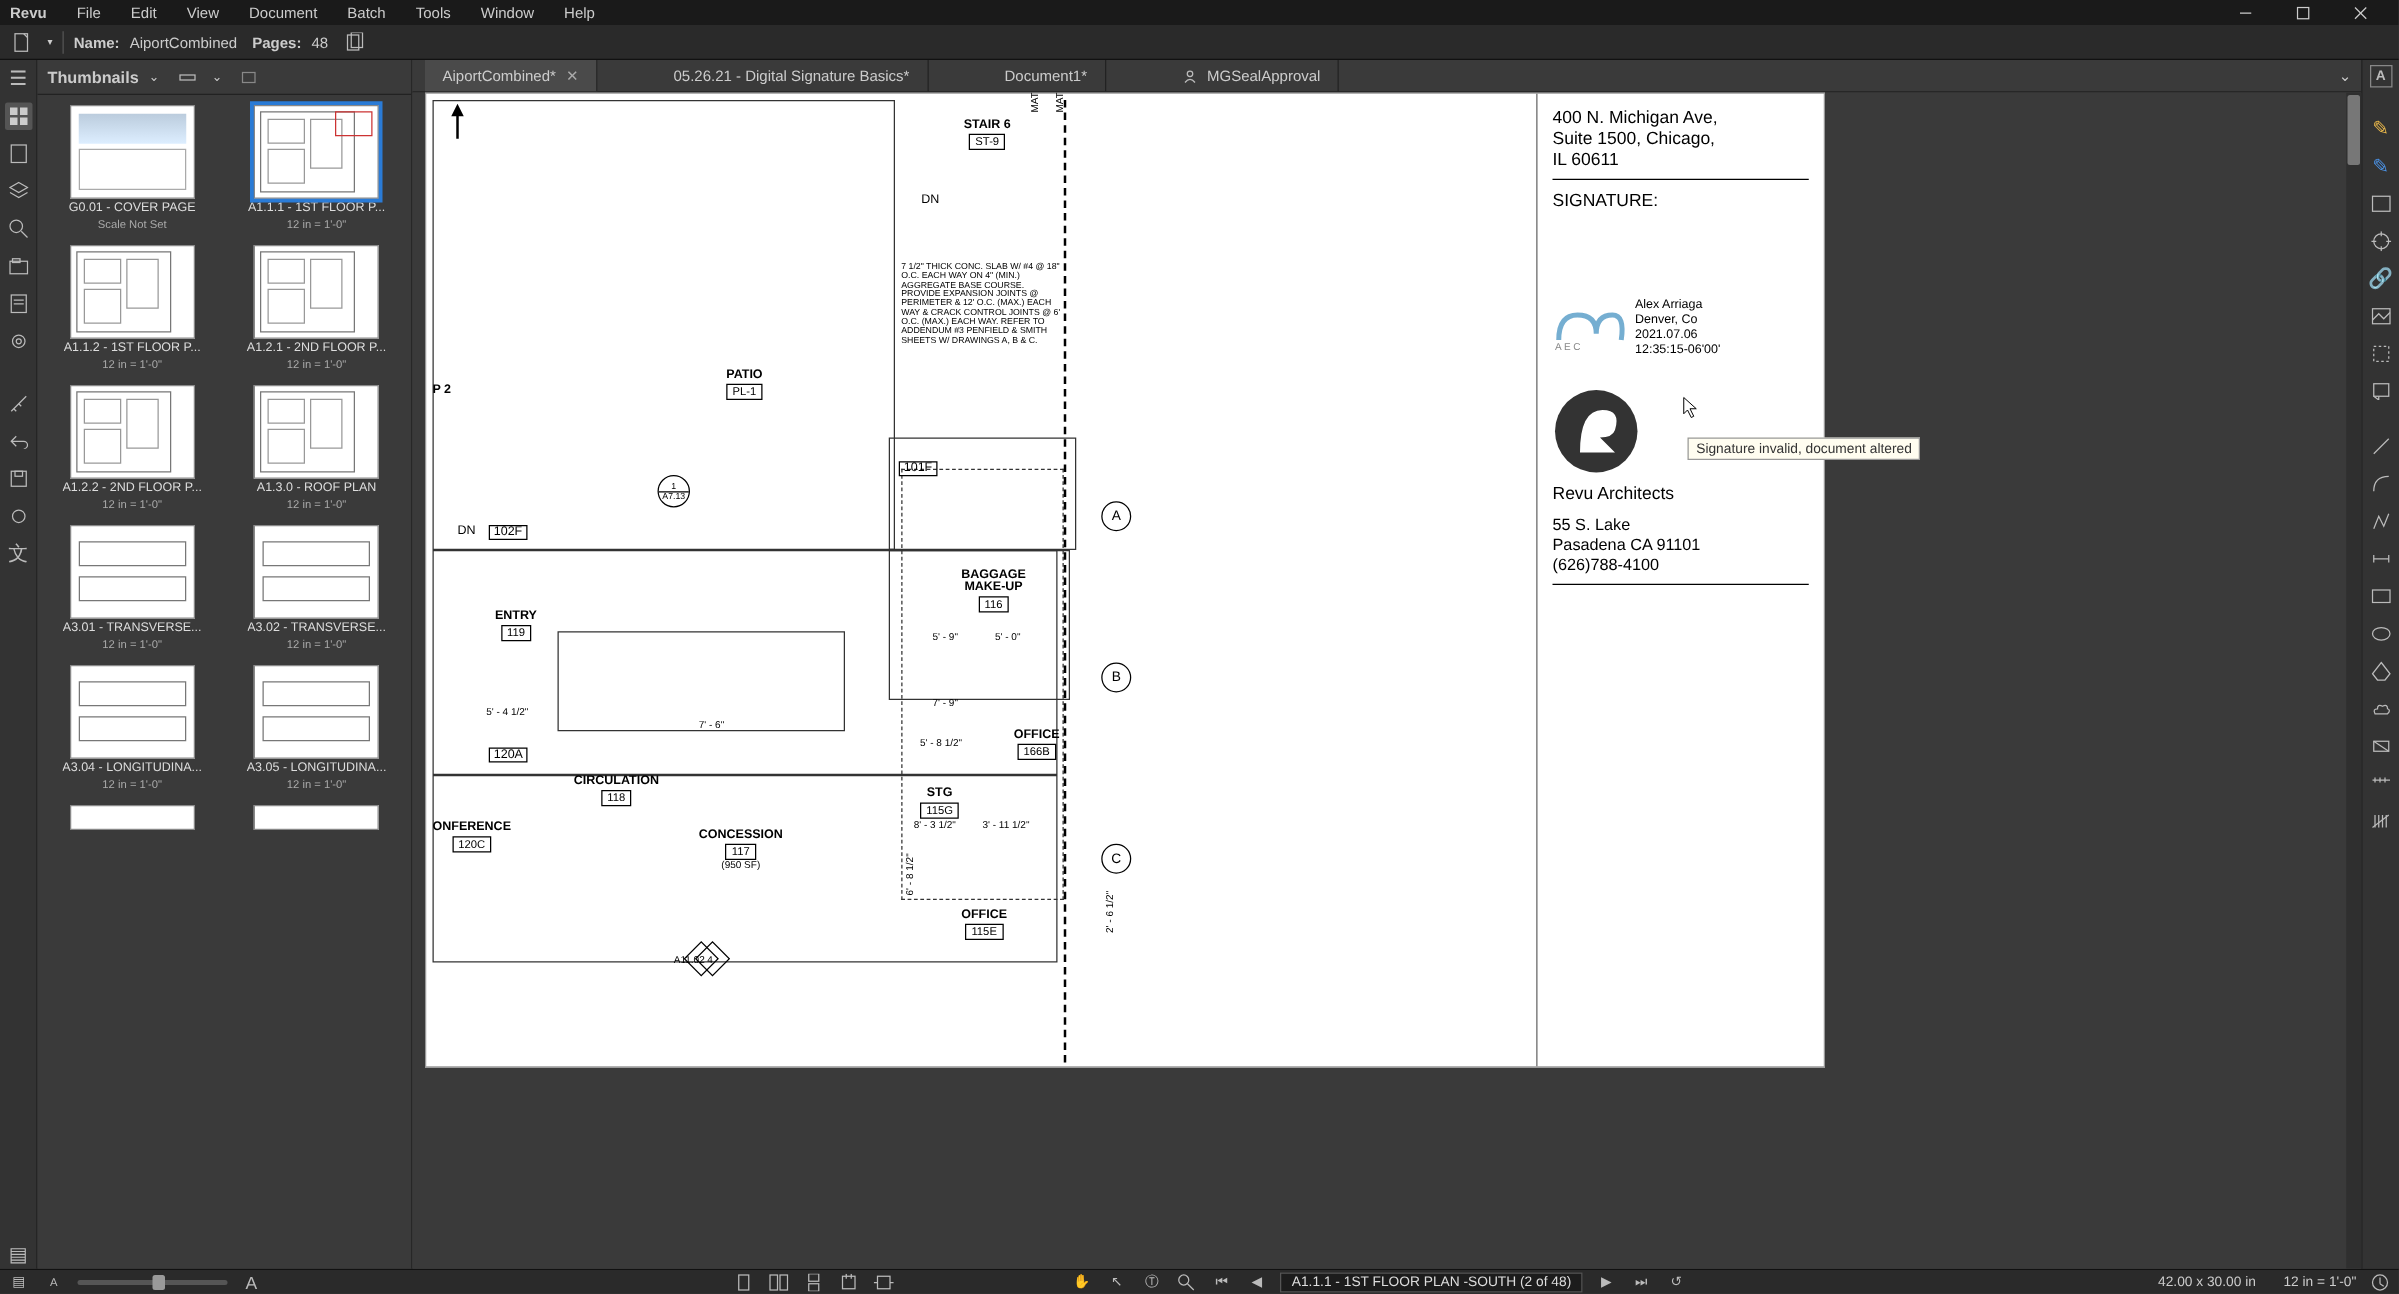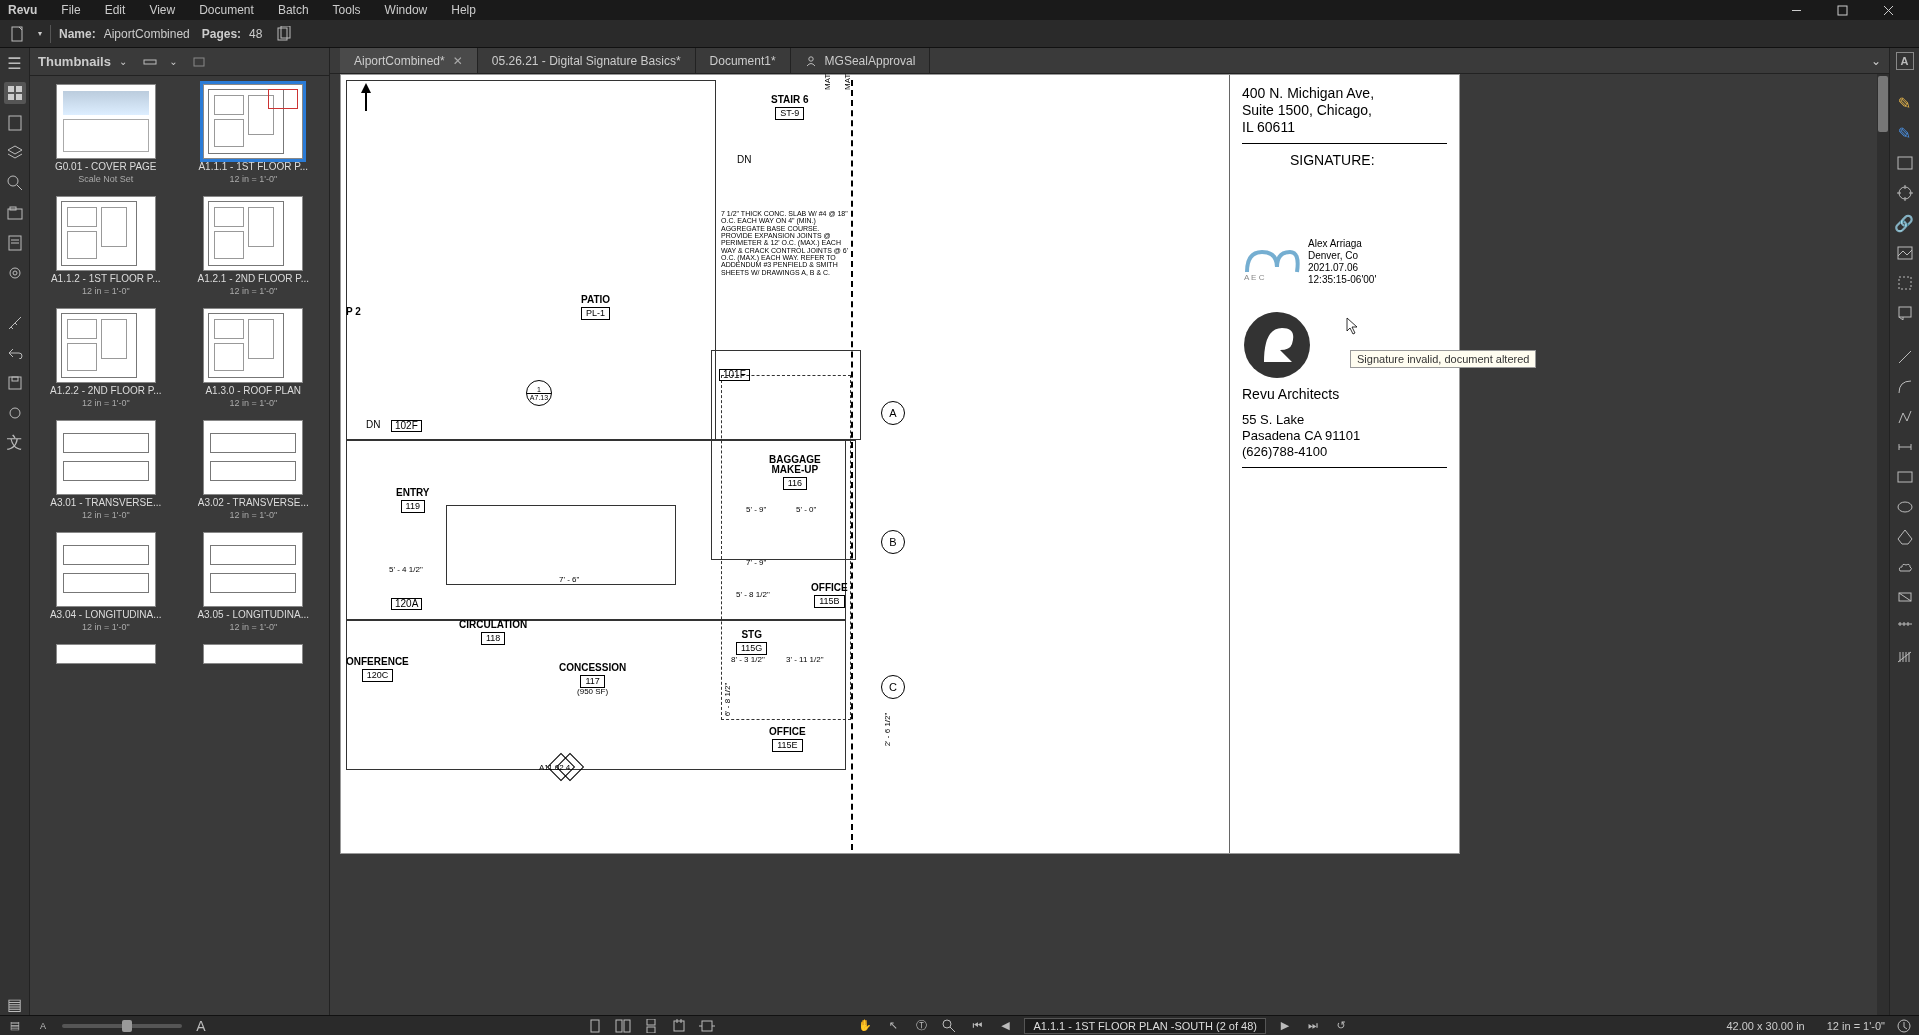--- a/index.html
+++ b/index.html
@@ -57,21 +57,21 @@
 .plan .roomtag { position: absolute; font: 10px/1 Arial; color: #000; text-align: center; }
 .plan .roomtag .num { border: 1px solid #000; padding: 1px 4px; display: inline-block; margin-top: 2px; font-size: 9px; }
 .plan .bubble { position: absolute; width: 24px; height: 24px; border: 1px solid #000; border-radius: 50%; display: flex; align-items: center; justify-content: center; font: 11px Arial; }
 .plan .dim { position: absolute; font: 8px Arial; }
 .matchline { position: absolute; width: 1px; border-left: 2px dashed #000; }
 
 
 .titleblock { position: absolute; right: 0; top: 0; width: 230px; bottom: 0; border-left: 1px solid #666; padding: 10px 12px; font-family: Arial; color: #000; }
 .titleblock .tb-text { font-size: 14px; line-height: 1.2; }
 .titleblock .tb-rule { border-top: 1px solid #000; margin: 8px 0; }
-.titleblock .sig-label { font-size: 14px; margin-top: 8px; margin-left: 48px; }
+.titleblock .sig-label { font-size: 14px; margin-top: 8px; }
 .sig-block { display: flex; align-items: center; gap: 6px; margin-top: 20px; }
 .sig-logo { width: 60px; height: 40px; }
 .sig-info { font-size: 10px; line-height: 1.2; }
 .tooltip { position: absolute; left: 120px; top: 275px; background: #fffdf0; border: 1px solid #999; color: #333; font-size: 11px; padding: 2px 6px; z-index: 10; white-space: nowrap; }
 .cursor-pixel { position:absolute; left:116px; top:242px; width:14px; height:18px; }
 .arch-logo { width: 70px; height: 70px; margin-top: 24px; }
 .arch-name { font-size: 14px; margin-top: 6px; }
 .arch-addr { font-size: 13px; line-height: 1.2; margin-top: 10px; }
 .stamp { margin-top: 14px; }
 .stamp-label { font-size: 13px; }
@@ -342,21 +342,21 @@
         </div>
         <div class="thumb">
           <div class="thumb-img" style="height: 20px;"></div>
         </div>
       </div>
   </div>
 
   <div class="center">
     <div class="tabbar">
       <div style="width:10px;"></div>
-      <div id="tabs-host" style="display:flex;">
+      <div id="tabs-host" style="display:flex;gap:47px;">
           <div class="tab active">
             <span>AiportCombined*</span>
             <span class="close">✕</span>
           </div>
           <div class="tab">
             <span>05.26.21 - Digital Signature Basics*</span>
           </div>
           <div class="tab">
             <span>Document1*</span>
           </div>
@@ -424,21 +424,21 @@
             <div style="font-size:8px;">(950 SF)</div>
           </div>
 
           <div class="roomtag" style="left:5px;top:582px;">
             <div style="font-weight:bold;">ONFERENCE</div>
             <span class="num">120C</span>
           </div>
 
           <div class="roomtag" style="left:470px;top:508px;">
             <div style="font-weight:bold;">OFFICE</div>
-            <span class="num">115B</span>
+            <span class="num">166B</span>
           </div>
 
           <div class="roomtag" style="left:395px;top:555px;">
             <div style="font-weight:bold;">STG</div>
             <span class="num">115G</span>
           </div>
 
           <div class="roomtag" style="left:428px;top:652px;">
             <div style="font-weight:bold;">OFFICE</div>
             <span class="num">115E</span>

